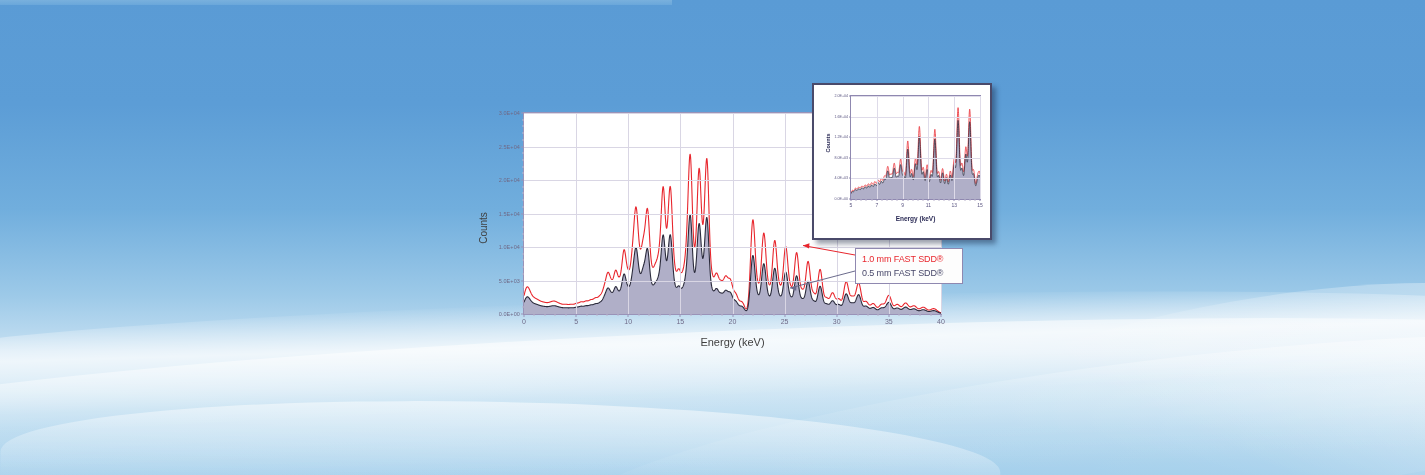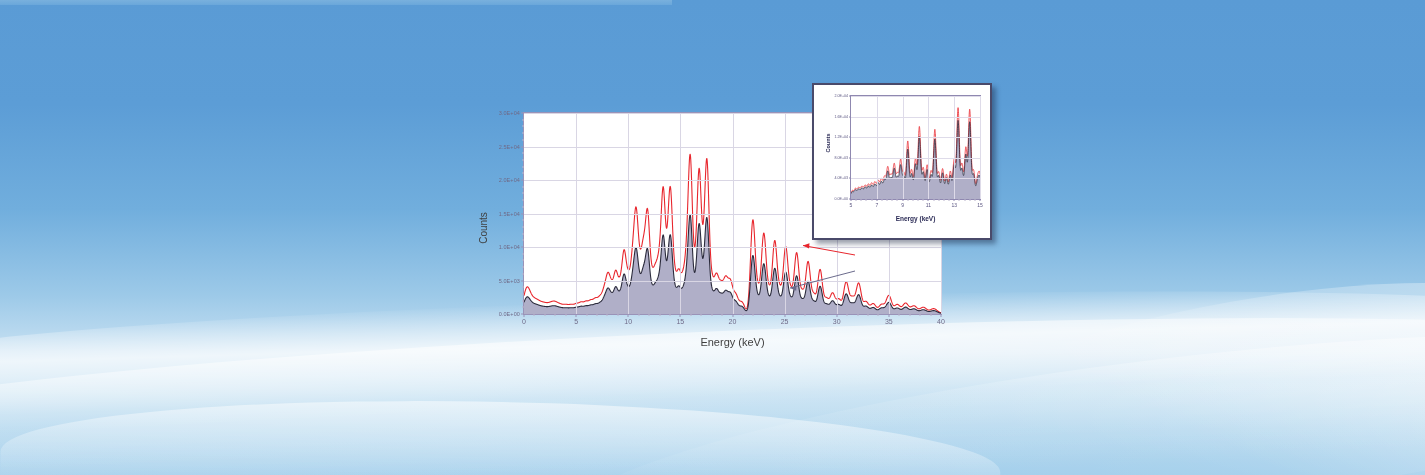--- a/index.html
+++ b/index.html
@@ -264,20 +264,24 @@
         <div class="xminor" style="left: 87.72px;"></div>
         <div class="xminor" style="left: 92.88px;"></div>
         <div class="xminor" style="left: 98.04px;"></div>
         <div class="xminor" style="left: 108.36px;"></div>
         <div class="xminor" style="left: 113.52px;"></div>
         <div class="xminor" style="left: 118.68px;"></div>
         <div class="xminor" style="left: 123.84px;"></div>
       </div>
   </div>
 
+  <div id="legend">
+    <div class="leg-row leg-red">1.0 mm FAST SDD®</div>
+    <div class="leg-row leg-blue">0.5 mm FAST SDD®</div>
+  </div>
 
   <svg id="callouts">
     <g>
       <line x1="855" y1="255" x2="803" y2="245.5" stroke="#e8262d" stroke-width="1"></line>
       <polygon points="803,245.5 809.5,243.2 809,248.4" fill="#e8262d"></polygon>
     </g>
     <g>
       <line x1="855" y1="271" x2="790" y2="288" stroke="#6b6b8c" stroke-width="1"></line>
       <polygon points="790,288 796.6,285.6 796.2,290.8" fill="#6b6b8c"></polygon>
     </g>

